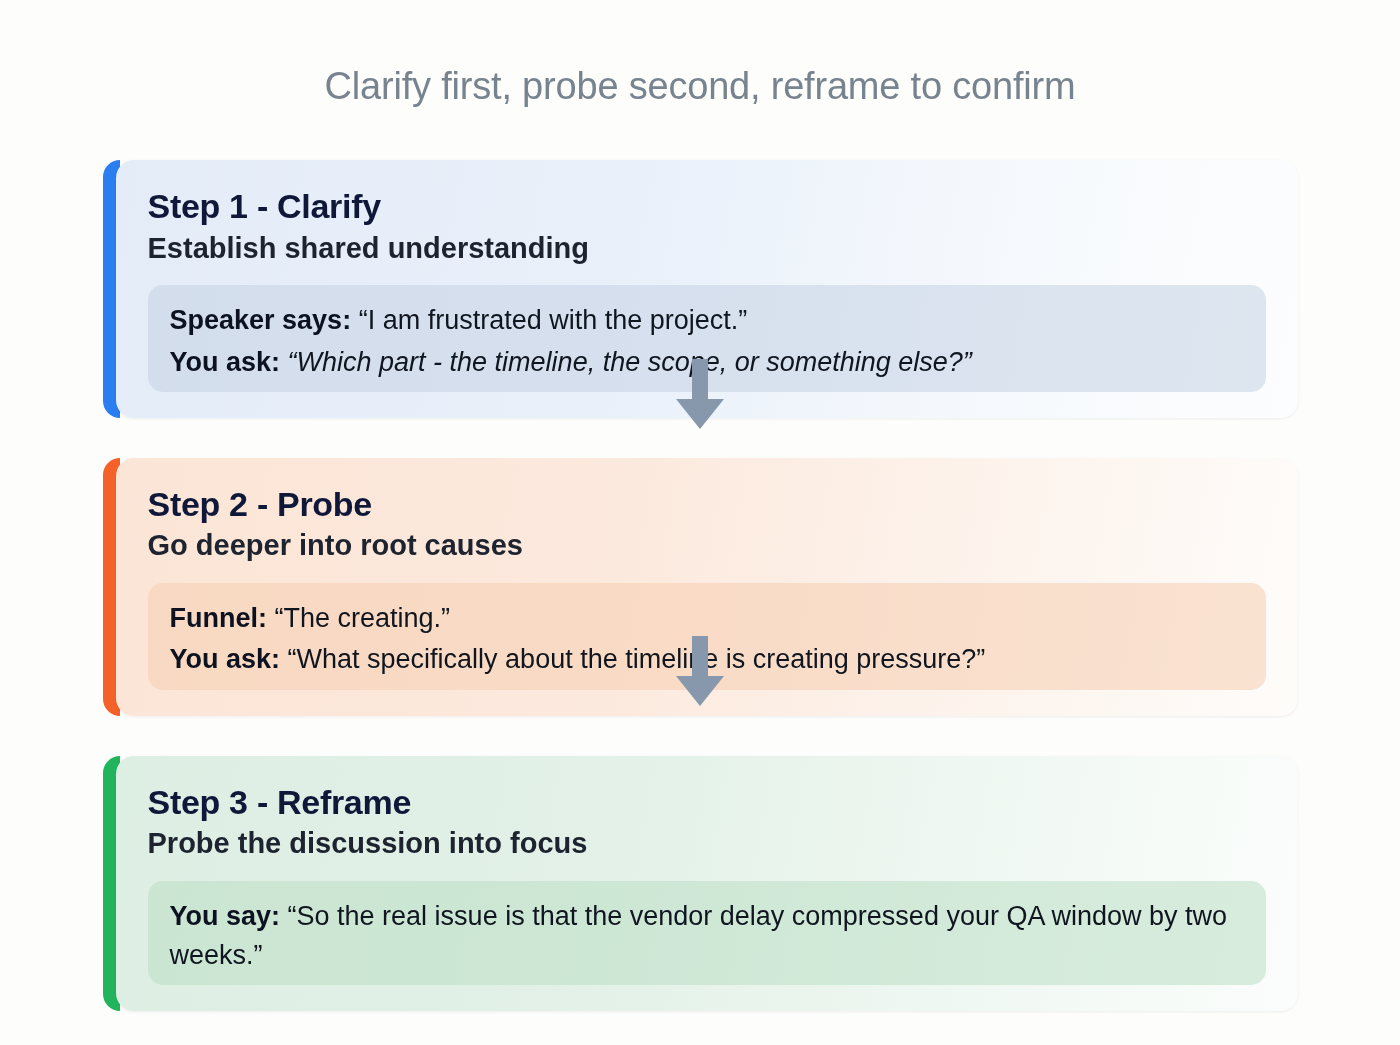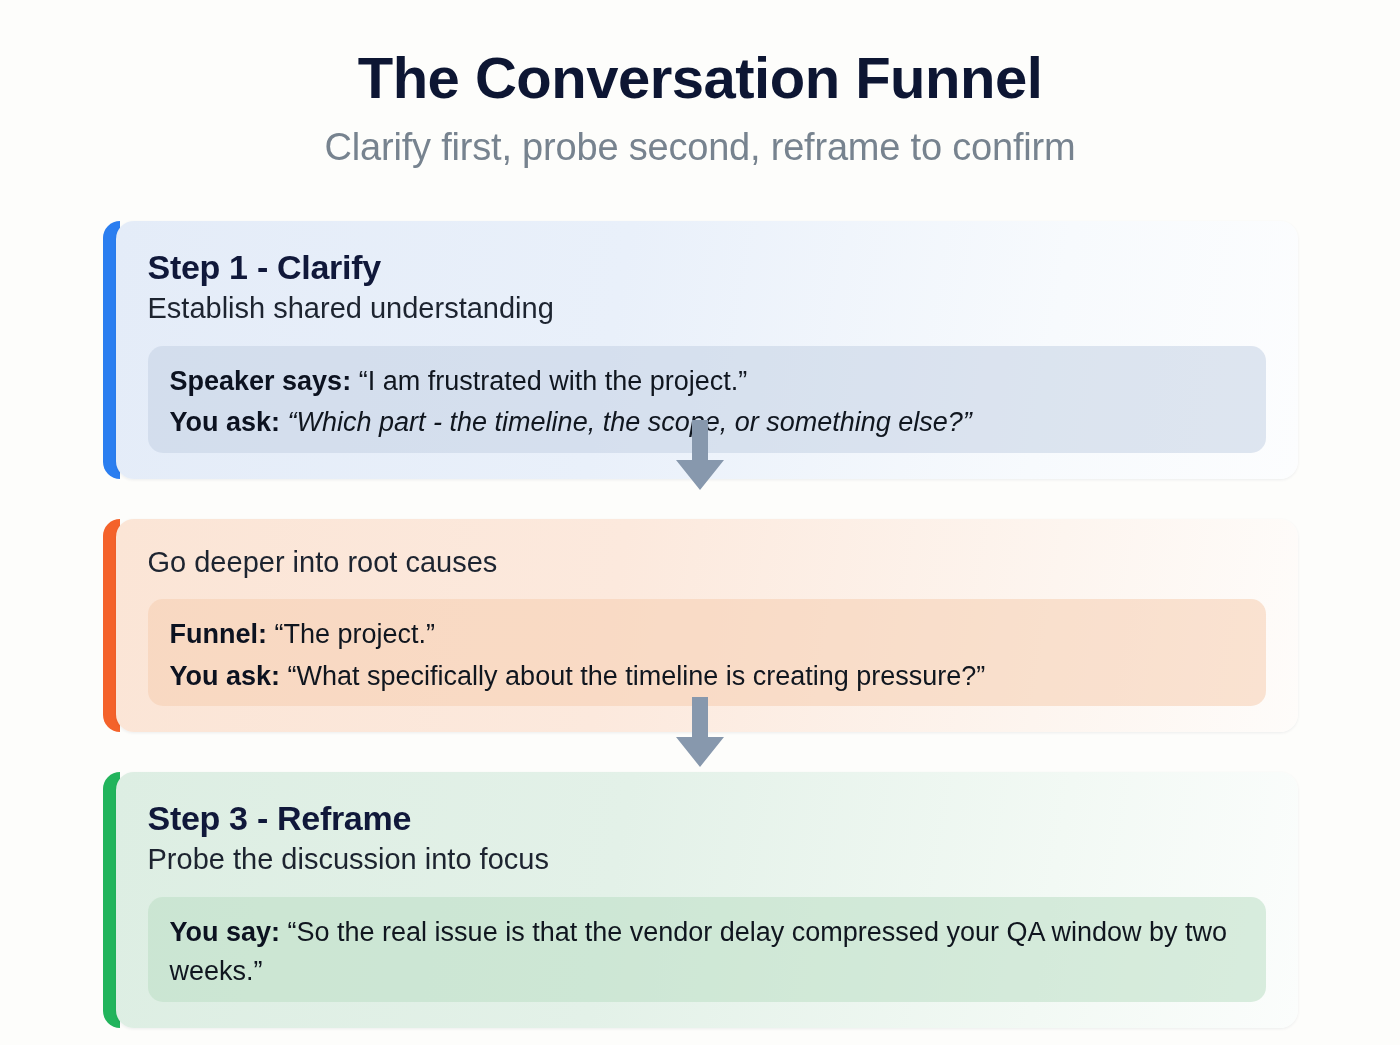--- a/index.html
+++ b/index.html
@@ -101,21 +101,21 @@
   .step-title {
     font-size: 34px;
     font-weight: bold;
     color: #10183a;
     margin: 0 0 4px 0;
     letter-spacing: -0.3px;
     line-height: 1.2;
   }
   .step-sub {
     font-size: 29px;
-    font-weight: normal;
+    font-weight: bold;
     color: #1d2430;
     margin: 0 0 20px 0;
     line-height: 1.2;
   }
 
   .quote-box {
     border-radius: 15px;
     padding: 16px 22px 10px 22px;
   }
   .quote-line {
@@ -144,21 +144,20 @@
   }
   .arrow-1 { top: 235px; }
   .arrow-2 { top: 512px; }
 </style>
 </head>
 <body>
 
 <div class="page">
 
   <div class="header">
-    <h1 class="title">The Conversation Funnel</h1>
     <p class="subtitle">Clarify first, probe second, reframe to confirm</p>
   </div>
 
   <div class="steps">
 
     <div class="step-card step-1">
       <div class="accent-bar"></div>
       <div class="card-body">
         <h2 class="step-title">Step 1 - Clarify</h2>
         <p class="step-sub">Establish shared understanding</p>
@@ -177,25 +176,26 @@
 
     <div class="arrow arrow-1">
       <svg width="58" height="72" viewBox="0 0 58 72" xmlns="http://www.w3.org/2000/svg" aria-hidden="true">
         <path d="M21 0 H37 V40 H53 L29 70 L5 40 H21 Z" fill="#8798ad"></path>
       </svg>
     </div>
 
     <div class="step-card step-2">
       <div class="accent-bar"></div>
       <div class="card-body">
+        <h2 class="step-title">Step 2 - Probe</h2>
         <p class="step-sub">Go deeper into root causes</p>
         <div class="quote-box">
           <p class="quote-line">
             <span class="q-label">Funnel:</span>
-            <span class="q-text">“The project.”</span>
+            <span class="q-text">“The creating.”</span>
           </p>
           <p class="quote-line">
             <span class="q-label">You ask:</span>
             <span class="q-text">“What specifically about the timeline is creating pressure?”</span>
           </p>
         </div>
       </div>
     </div>
 
     <div class="arrow arrow-2">

